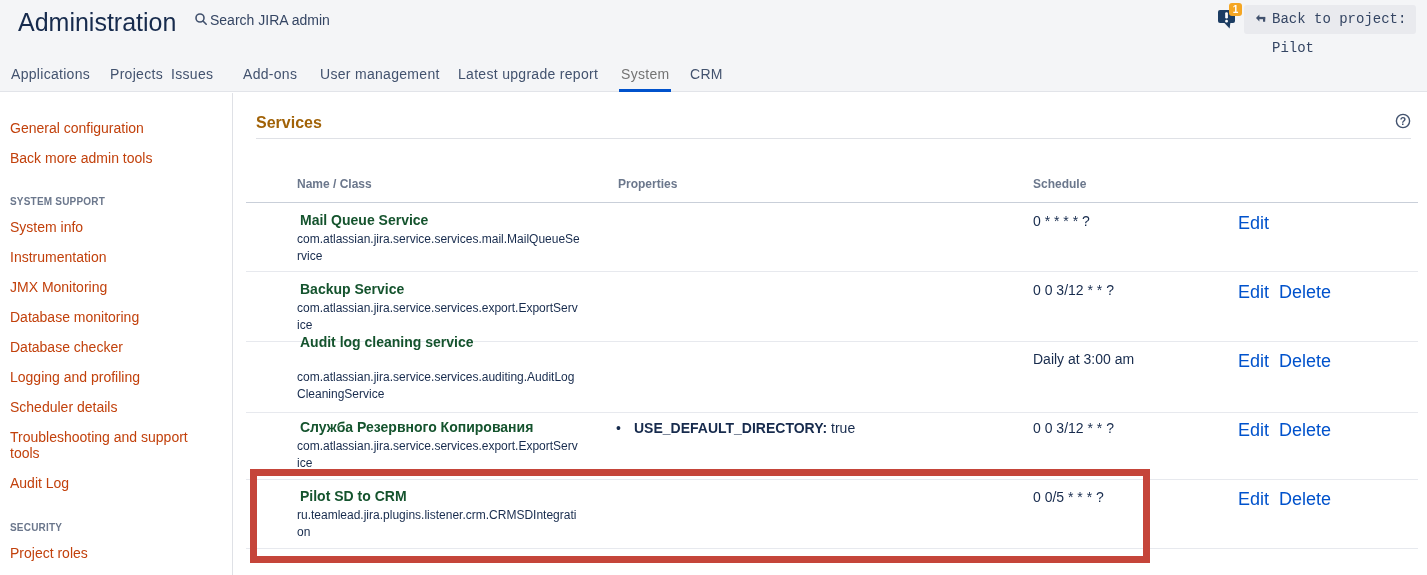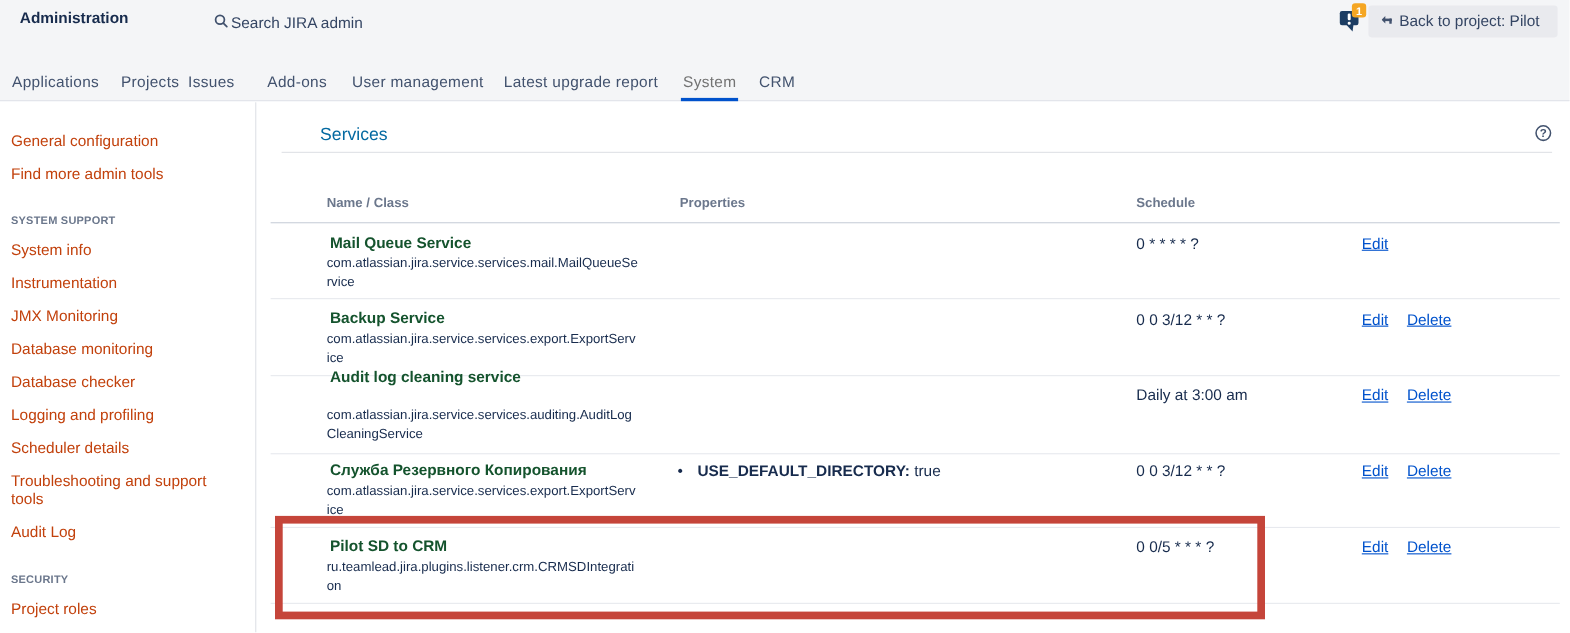--- a/index.html
+++ b/index.html
@@ -1,55 +1,55 @@
 <!DOCTYPE html>
 <html><head>
 <meta charset="utf-8">
 <style>
 * { margin:0; padding:0; box-sizing:border-box; }
 html,body { width:1427px; height:575px; background:#fff; font-family:"Liberation Sans", sans-serif; overflow:hidden; position:relative; }
 
 
 .banner { position:absolute; left:0; top:0; width:1427px; height:92px; background:#F4F5F7; border-bottom:1px solid #E2E4E9; }
-.h1 { position:absolute; left:18px; top:8px; font-size:14px; font-weight:bold; color:#172B4D; letter-spacing:0; }
+.h1 { position:absolute; left:18px; top:8px; font-size:25px; font-weight:normal; color:#172B4D; letter-spacing:0; }
 .search { position:absolute; left:210px; top:12px; font-size:14px; color:#344563; }
 .searchicon { position:absolute; left:194px; top:12px; }
 
 
 .backbtn { position:absolute; left:1244px; top:5px; width:172px; height:29px; background:#E9EAEE; border-radius:3px; color:#344563; font-size:14px; line-height:29px; text-align:left; }
-.backbtn .txt { position:absolute; left:28px; top:0; }
+.backbtn .txt { position:absolute; left:28px; top:0;font-family:Liberation Mono, monospace; }
 
 
 .bubble { position:absolute; left:1213px; top:1px; }
 
 
 .tabs { position:absolute; left:0; top:66px; height:26px; width:100%; }
 .tab { position:absolute; top:0; font-size:14px; color:#42526E; white-space:nowrap; letter-spacing:0.3px; }
 .tab.active { color:#737373; }
 .underline { position:absolute; left:619px; top:89px; width:52px; height:3px; background:#0052CC; }
 
 
 .sidebar { position:absolute; left:0; top:93px; width:233px; height:482px; background:#fff; border-right:1px solid #DFE1E6; }
 .sideitem { position:absolute; left:10px; font-size:14px; color:#c2410c; line-height:16px; }
 .sidehead { position:absolute; left:10px; font-size:10px; font-weight:bold; color:#6B778C; letter-spacing:0.2px; }
 
 
-.services-h { position:absolute; left:256px; top:114px; font-size:16px; font-weight:normal; color:#0369a1;margin-left:35px; }
+.services-h { position:absolute; left:256px; top:114px; font-size:16px; font-weight:bold; color:#a16207; }
 .services-border { position:absolute; left:256px; top:138px; width:1155px; height:1px; background:#DFE1E6; }
 .helpicon { position:absolute; left:1395px; top:113px; }
 
 
 .thead { position:absolute; font-size:12px; font-weight:bold; color:#6B778C; }
 .hline { position:absolute; left:246px; width:1172px; height:1px; background:#E7E9EE; }
 .hline.head { background:#C9CFD9; }
 
 .rowtitle { position:absolute; font-size:14px; font-weight:bold; color:#14532d; white-space:nowrap; }
 .rowclass { position:absolute; left:297px; width:283px; font-size:12px; color:#172B4D; line-height:17px; word-break:break-all; }
 .sched { position:absolute; left:1033px; font-size:14px; color:#172B4D; white-space:nowrap; }
-.lnk { position:absolute; font-size:14px; color:#0052CC; white-space:nowrap;text-decoration:underline; }
+.lnk { position:absolute; font-size:18px; color:#0052CC; white-space:nowrap; }
 .props { position:absolute; left:618px; font-size:14px; color:#172B4D; }
 .props b { color:#172B4D; }
 
 
 .redbox { position:absolute; left:250px; top:469px; width:900px; height:94px; border:7px solid #C5453A; }
 </style>
 </head>
 <body>
 <div class="banner">
   <div class="h1">Administration</div>
@@ -85,21 +85,21 @@
     <div class="tab" style="left:320px">User management</div>
     <div class="tab" style="left:458px">Latest upgrade report</div>
     <div class="tab active" style="left:621px">System</div>
     <div class="tab" style="left:690px">CRM</div>
   </div>
   <div class="underline"></div>
 </div>
 
 <div class="sidebar"></div>
 <div class="sideitem" style="top:120px">General configuration</div>
-<div class="sideitem" style="top:150px">Find more admin tools</div>
+<div class="sideitem" style="top:150px">Back more admin tools</div>
 <div class="sidehead" style="top:196px">SYSTEM SUPPORT</div>
 <div class="sideitem" style="top:219px">System info</div>
 <div class="sideitem" style="top:249px">Instrumentation</div>
 <div class="sideitem" style="top:279px">JMX Monitoring</div>
 <div class="sideitem" style="top:309px">Database monitoring</div>
 <div class="sideitem" style="top:339px">Database checker</div>
 <div class="sideitem" style="top:369px">Logging and profiling</div>
 <div class="sideitem" style="top:399px">Scheduler details</div>
 <div class="sideitem" style="top:429px;width:210px">Troubleshooting and support tools</div>
 <div class="sideitem" style="top:475px">Audit Log</div>

